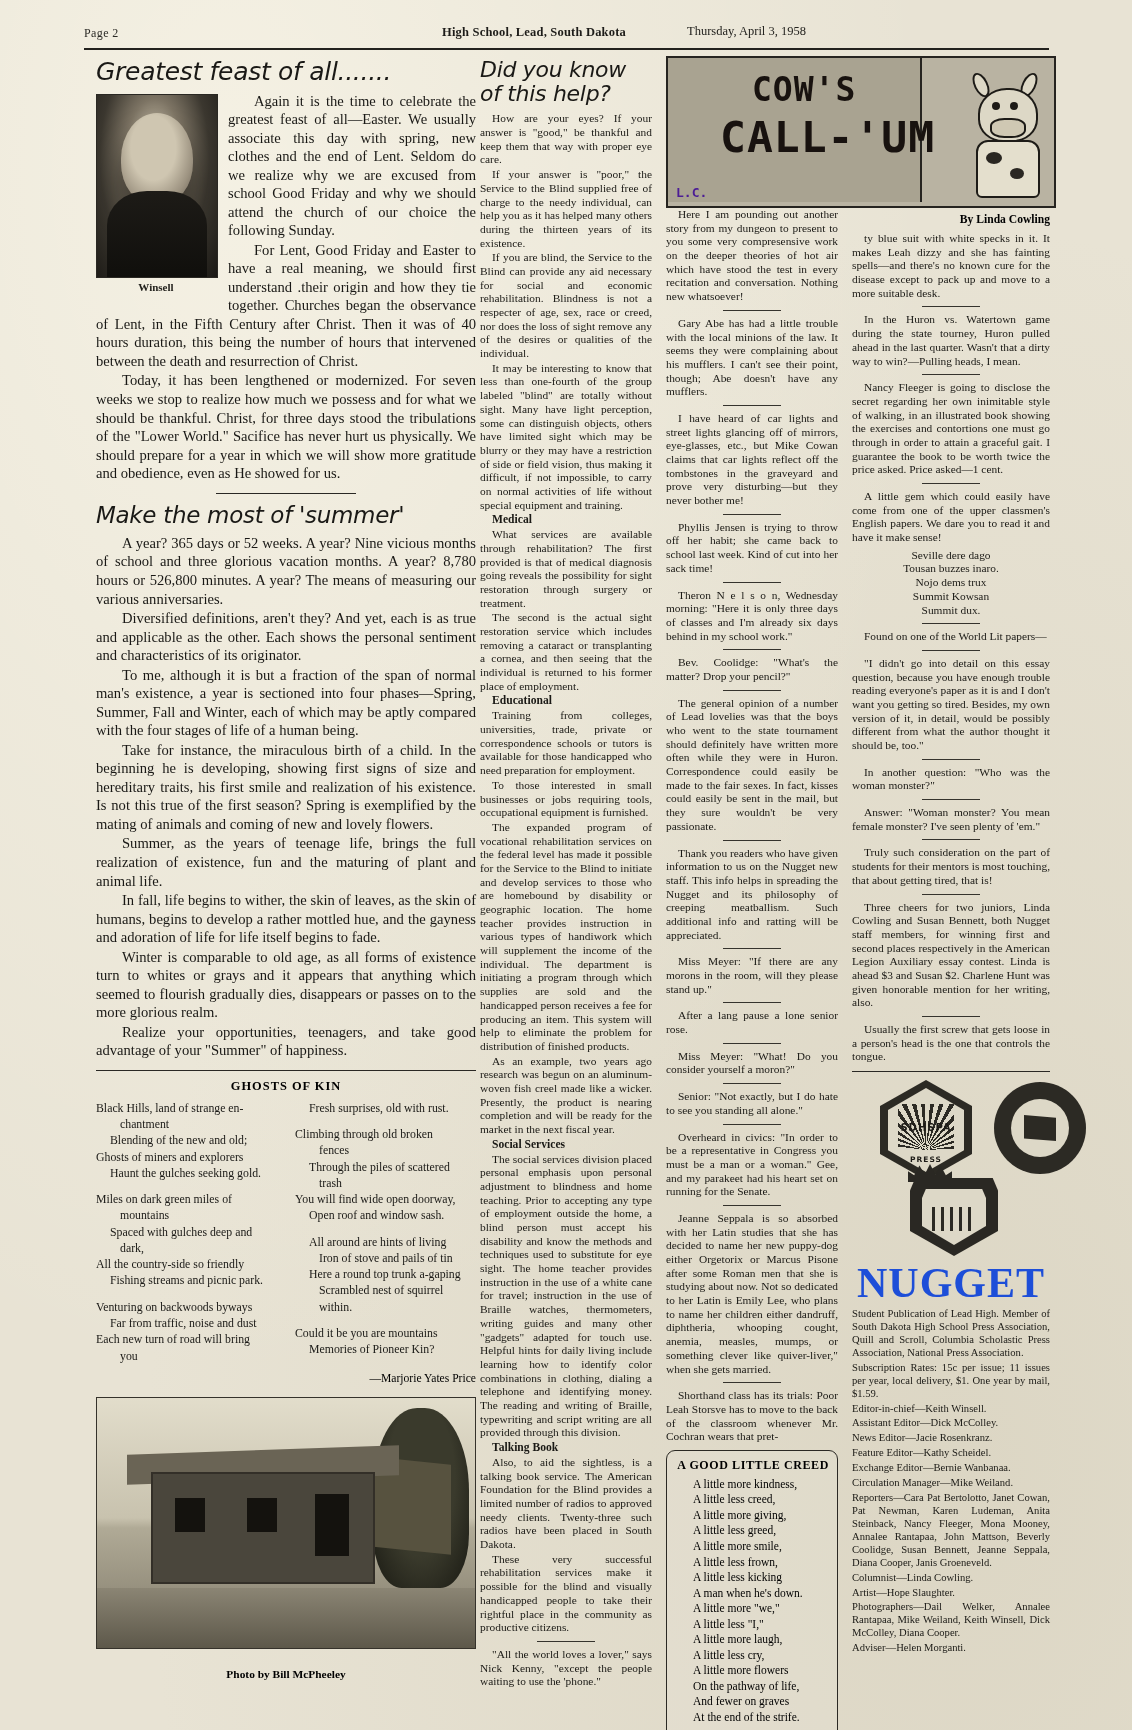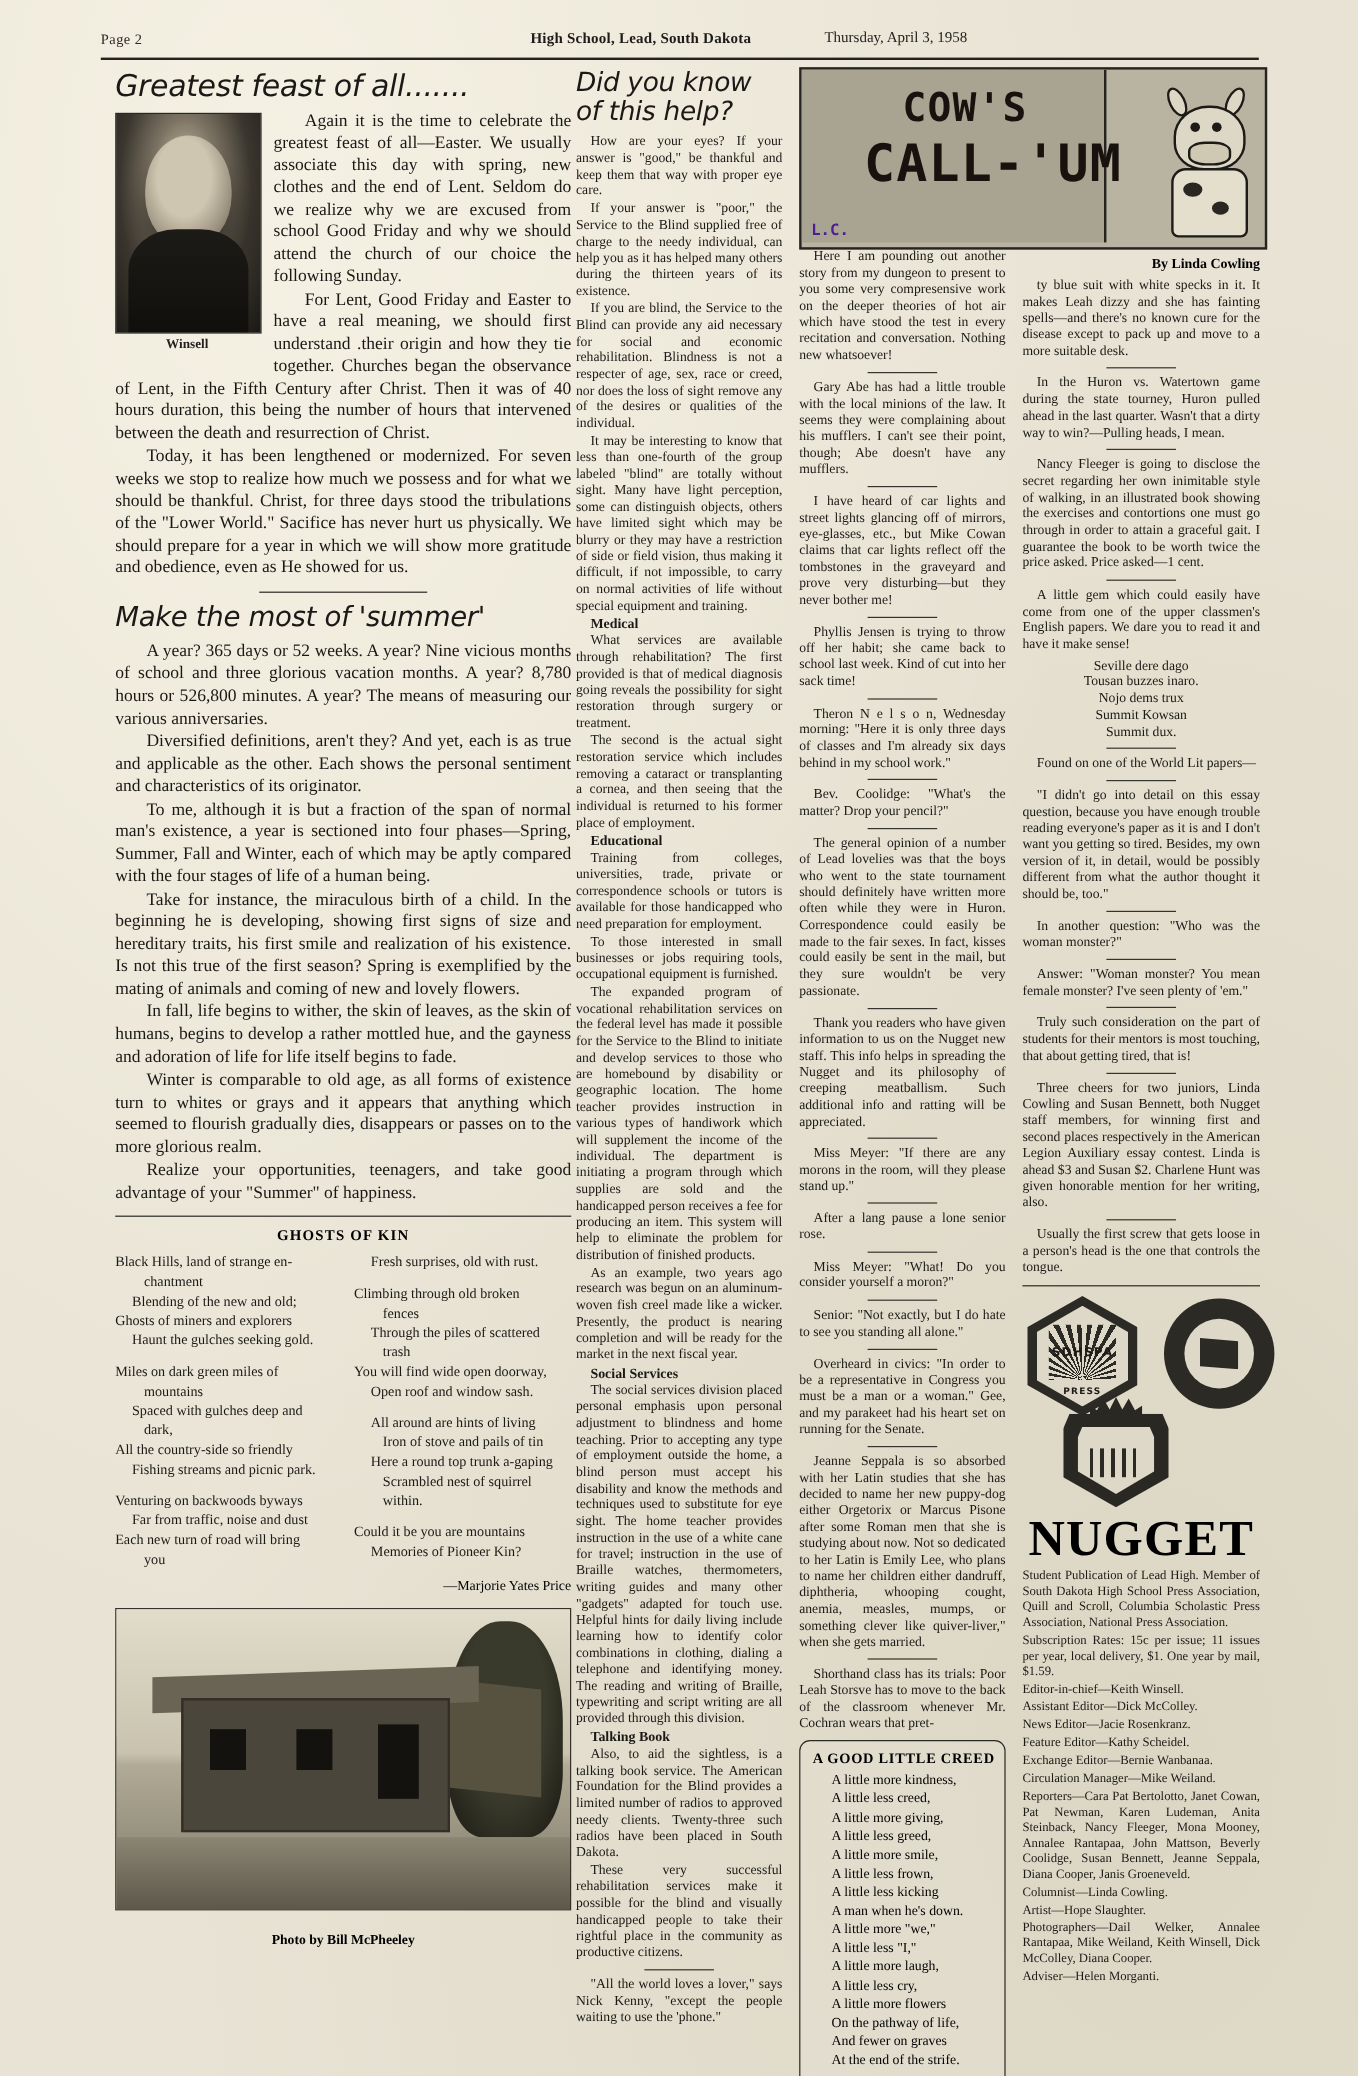--- a/index.html
+++ b/index.html
@@ -115,21 +115,21 @@
   .byline{text-align:right;font-size:11.6px;font-weight:bold;margin:5px 0 6px 0;}
 
   
   .creed{border:1.6px solid #2b2924;border-radius:9px;padding:7px 8px 9px 8px;margin-top:6px;background:rgba(255,255,255,.08);}
   .creed h4{margin:0 0 4px 0;text-align:right;font-size:12px;letter-spacing:.6px;}
   .creed .ln{font-size:11.5px;line-height:1.35;padding-left:18px;}
   .creed .sig{text-align:right;font-size:11.4px;margin-top:4px;}
 
   
   .seals{position:relative;height:180px;margin-top:4px;}
-  .seal{position:absolute;}
+  .seal{position:absolute;margin-left:24px;}
   .seal-hex{left:4px;top:2px;width:92px;height:100px;
      background:conic-gradient(from 90deg,#2c2a24,#2c2a24);
      clip-path:polygon(50% 0,100% 26%,100% 74%,50% 100%,0 74%,0 26%);
      display:flex;align-items:center;justify-content:center;}
   .seal-hex .inner{width:76px;height:84px;background:#ddd8c7;
      clip-path:polygon(50% 0,100% 26%,100% 74%,50% 100%,0 74%,0 26%);
      position:relative;}
   .seal-hex .rays{position:absolute;left:10px;top:16px;width:56px;height:46px;
      background:repeating-conic-gradient(from 200deg at 50% 100%, #2c2a24 0deg 5deg, #ddd8c7 5deg 11deg);}
   .seal-hex .lbl{position:absolute;left:0;right:0;top:34px;text-align:center;font-size:10px;font-weight:bold;
@@ -144,21 +144,21 @@
   .seal-shield{left:34px;top:100px;width:88px;height:78px;background:#2a2823;
      clip-path:polygon(6% 0,94% 0,100% 16%,100% 68%,50% 100%,0 68%,0 16%);
      display:flex;align-items:center;justify-content:center;}
   .seal-shield .in{width:64px;height:56px;background:#ddd8c7;position:relative;
      clip-path:polygon(6% 0,94% 0,100% 16%,100% 66%,50% 100%,0 66%,0 16%);}
   .seal-shield .cols{position:absolute;left:10px;top:18px;width:44px;height:24px;
      background:repeating-linear-gradient(90deg,#2c2a24 0 3px,#ddd8c7 3px 9px);}
   .crown{position:absolute;left:56px;top:86px;width:44px;height:18px;
      background:#2a2823;clip-path:polygon(0 100%,0 40%,14% 62%,26% 8%,38% 58%,50% 0,62% 58%,74% 8%,86% 62%,100% 40%,100% 100%);}
   .nugget-title{text-align:center;font-family:"Liberation Serif",serif;font-weight:bold;
-     font-size:42px;letter-spacing:1px;line-height:1;margin:4px 0 4px 0;color:#000000;}
+     font-size:42px;letter-spacing:1px;line-height:1;margin:4px 0 4px 0;color:#1d4ed8;}
   .mast-text{font-size:10.6px;line-height:1.22;text-align:justify;color:#1b1a16;}
   .mast-text p{margin:0 0 2px 0;}
 </style>
 </head>
 <body>
 
 <div class="page">
   <div class="paper-tint"></div>
   <div class="sheet">
 
@@ -187,20 +187,21 @@
 
         <div style="clear:both"></div>
         <hr class="hr-short">
 
         <div class="script-head sm">Make the most of 'summer'</div>
         <div class="body-a">
           <p>A year? 365 days or 52 weeks. A year? Nine vicious months of school and three glorious vacation months. A year?  8,780 hours or 526,800 minutes.  A year? The means of measuring our various anniversaries.</p>
           <p>Diversified definitions, aren't they?  And yet, each is as true and applicable as the other.  Each shows the personal sentiment and characteristics of its originator.</p>
           <p>To me, although it is but a fraction of the span of normal man's existence, a year is sectioned into four phases—Spring, Summer, Fall and Winter, each of which may be aptly compared with the four stages of life of a human being.</p>
           <p>Take for instance, the miraculous birth of a child. In the beginning he is developing, showing first signs of size and hereditary traits, his first smile and realization of his existence.  Is not this true of the first season? Spring is exemplified by the mating of animals and coming of new and lovely flowers.</p>
+          <p>Summer, as the years of teenage life, brings the full realization of existence, fun and the maturing of plant and animal life.</p>
           <p>In fall, life begins to wither, the skin of leaves, as the skin of humans, begins to develop a rather mottled hue, and the gayness and adoration of life for life itself begins to fade.</p>
           <p>Winter is comparable to old age, as all forms of existence turn to whites or grays and it appears that anything which seemed to flourish gradually dies, disappears or passes on to the more glorious realm.</p>
           <p>Realize your opportunities, teenagers, and take good advantage of your "Summer" of happiness.</p>
         </div>
 
         <hr class="hr-wide">
 
         <div class="poem-box">
           <div class="poem-title">GHOSTS OF KIN</div>
           <div class="poem-cols">

